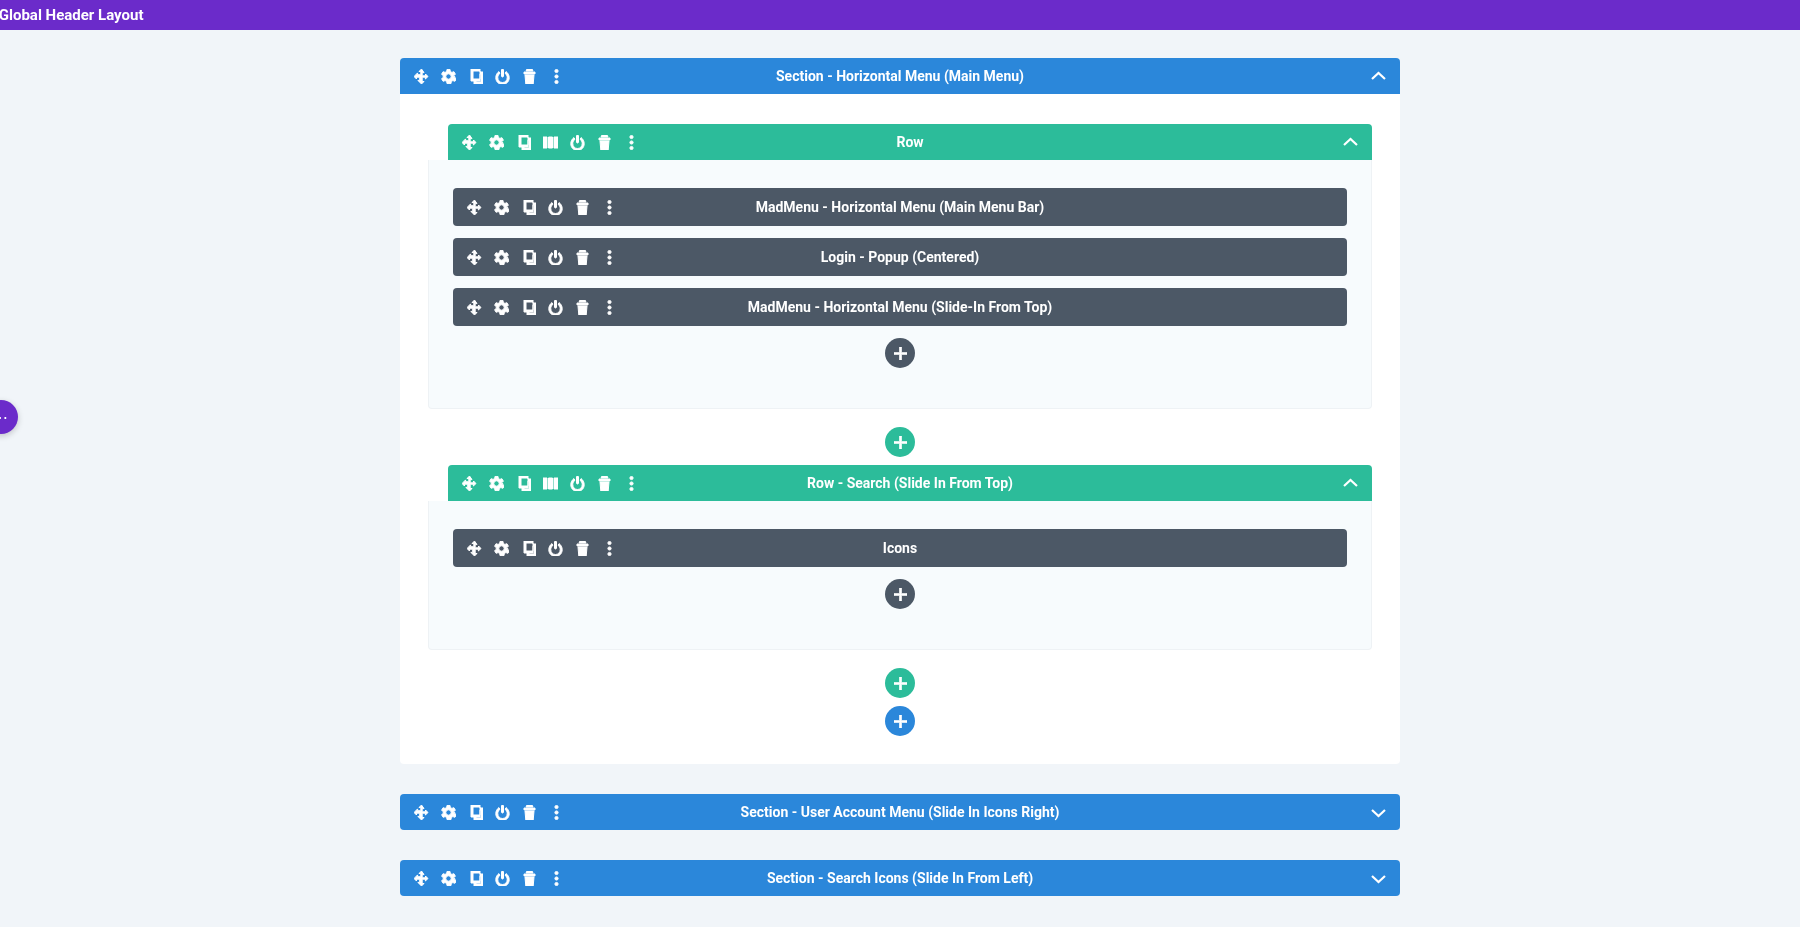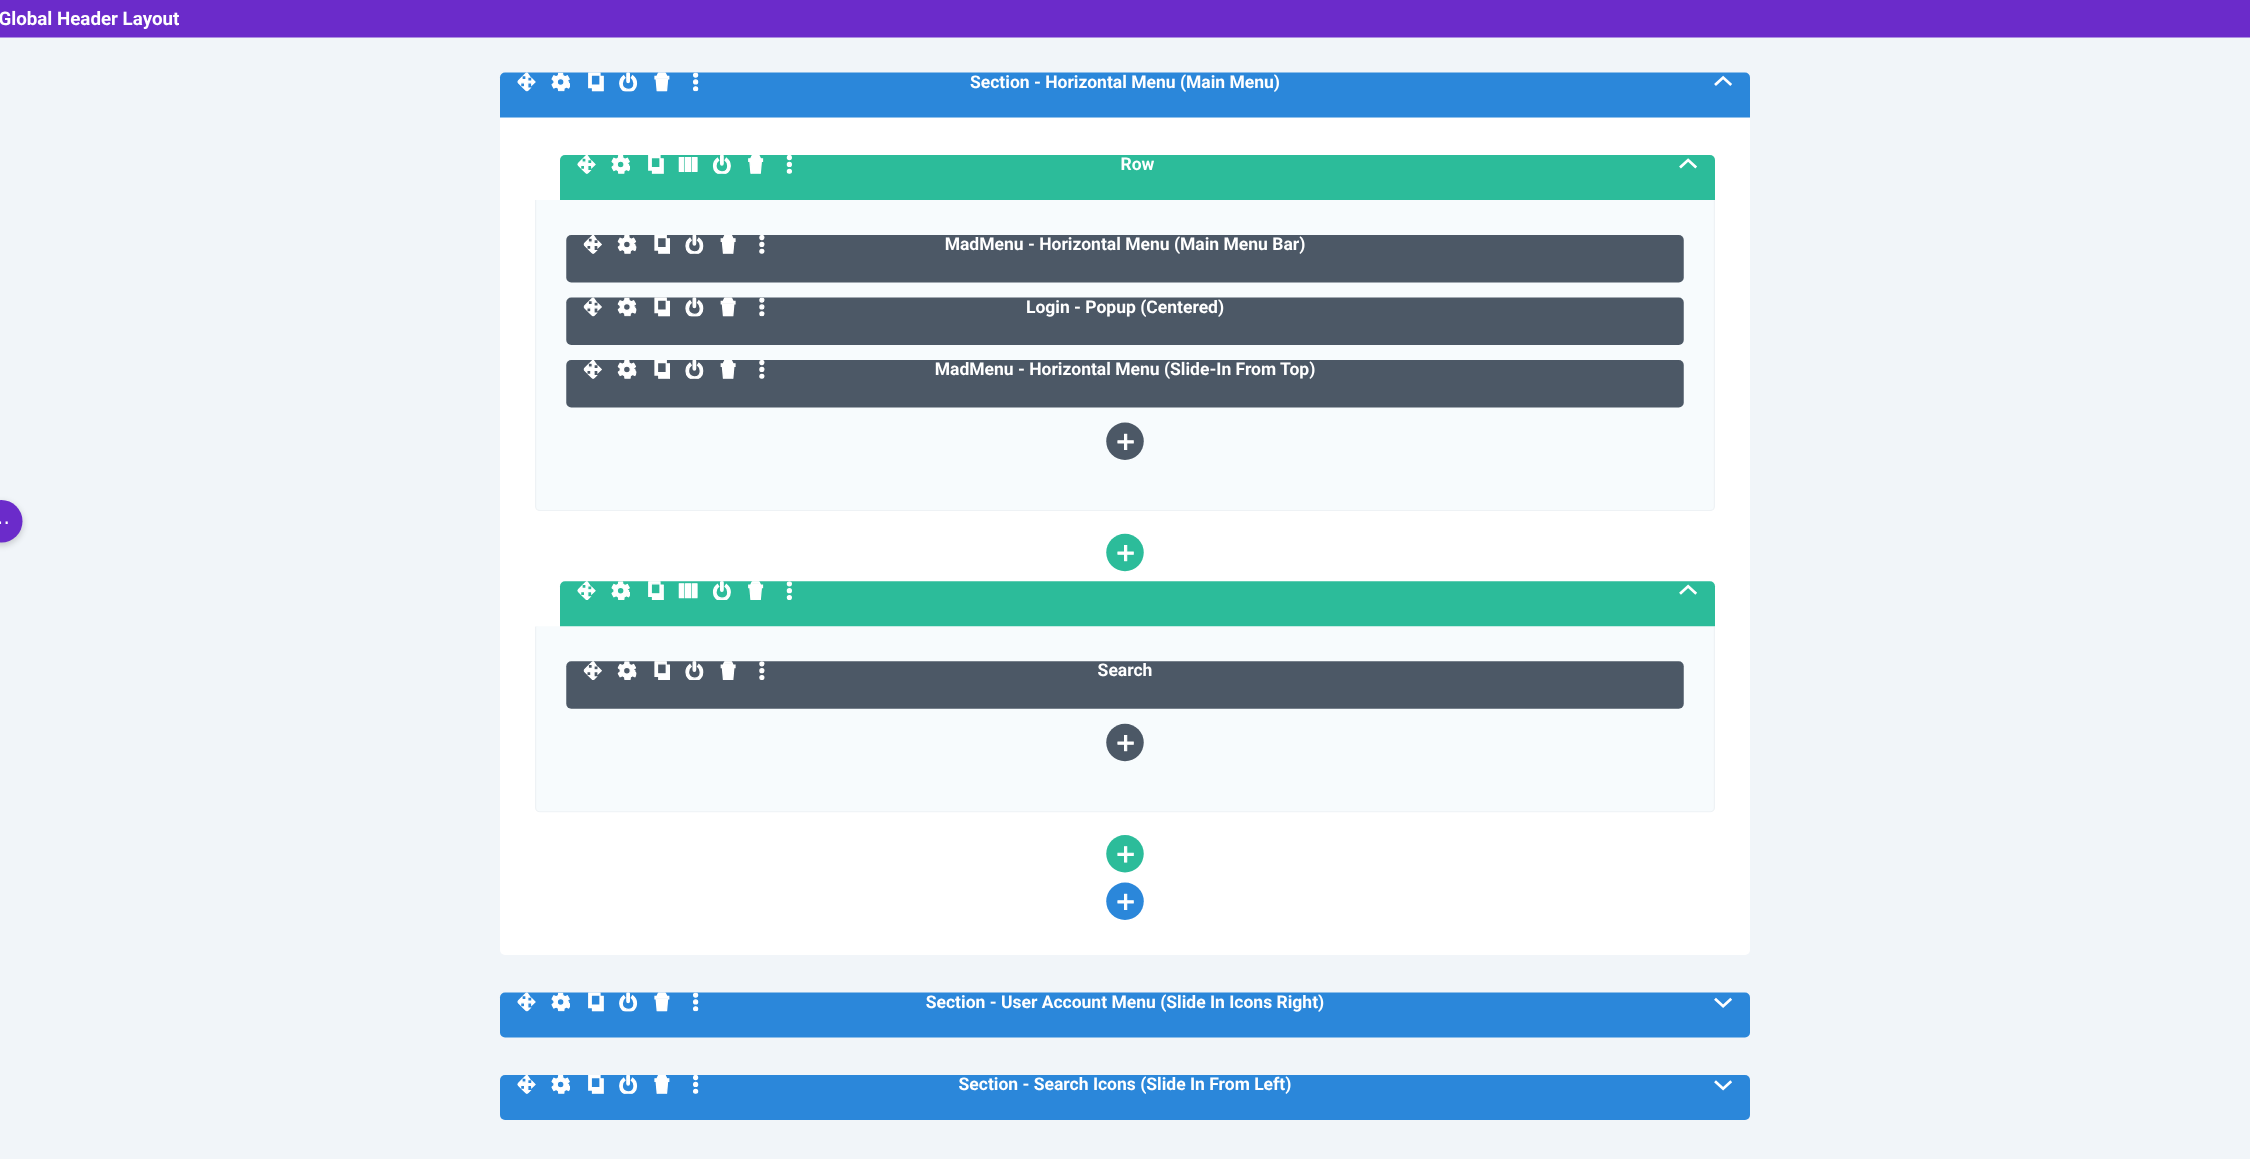--- a/index.html
+++ b/index.html
@@ -49,21 +49,21 @@
     width:1000px;
     margin:28px auto 40px auto;
   }
 
   .section-outer{
     margin-bottom:30px;
   }
 
   .bar{
     display:flex;
-    align-items:flex-start;
+    align-items:center;
     color:#fff;
     font-weight:700;
     font-size:14px;
     border-radius:4px;
     height:36px;
     padding:0 14px;
     position:relative;
   }
   .bar .tools{
     display:flex;
@@ -421,20 +421,21 @@
                 <svg class="ico" viewBox="0 0 15 15">
                   <use href="#ic-trash"></use>
                 </svg>
               </span>
               <span class="icobtn">
                 <svg class="ico" viewBox="0 0 15 15">
                   <use href="#ic-more"></use>
                 </svg>
               </span>
             </div>
+            <div class="title">Row - Search (Slide In From Top)</div>
             <div class="collapse">
               <span class="icobtn">
                 <svg class="ico" viewBox="0 0 15 15">
                   <use href="#ic-chev-up"></use>
                 </svg>
               </span>
             </div>
           </div>
           <div class="row-body">
             <div class="mod-outer">
@@ -464,21 +465,21 @@
                     <svg class="ico" viewBox="0 0 15 15">
                       <use href="#ic-trash"></use>
                     </svg>
                   </span>
                   <span class="icobtn">
                     <svg class="ico" viewBox="0 0 15 15">
                       <use href="#ic-more"></use>
                     </svg>
                   </span>
                 </div>
-                <div class="title">Search</div>
+                <div class="title">Icons</div>
               </div>
             </div>
             <div class="add-circle add-dark">
               <svg class="ico" viewBox="0 0 15 15" style="width:13px;height:13px">
                 <use href="#ic-plus"></use>
               </svg>
             </div>
           </div>
         </div>
         <div class="add-circle add-teal">

